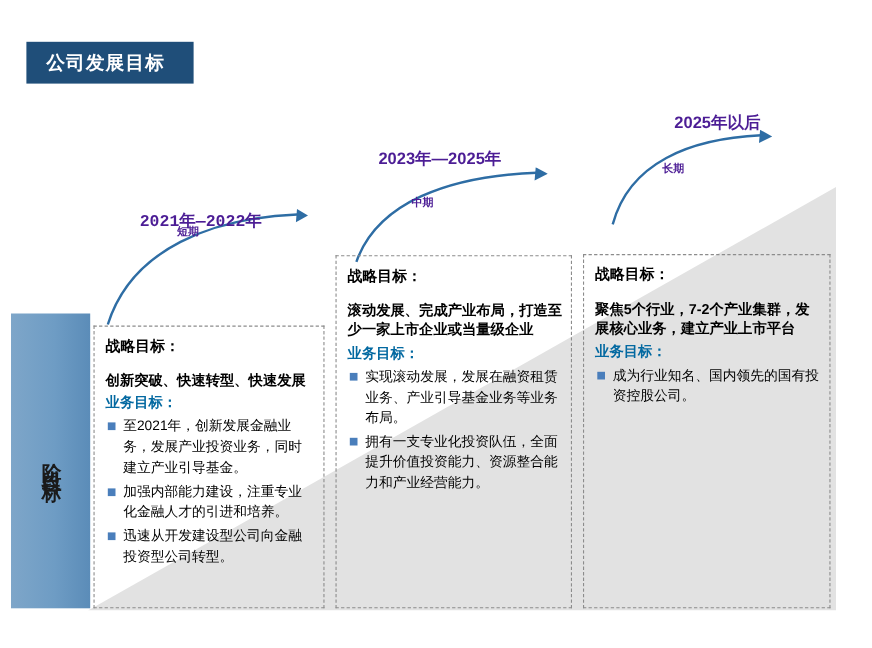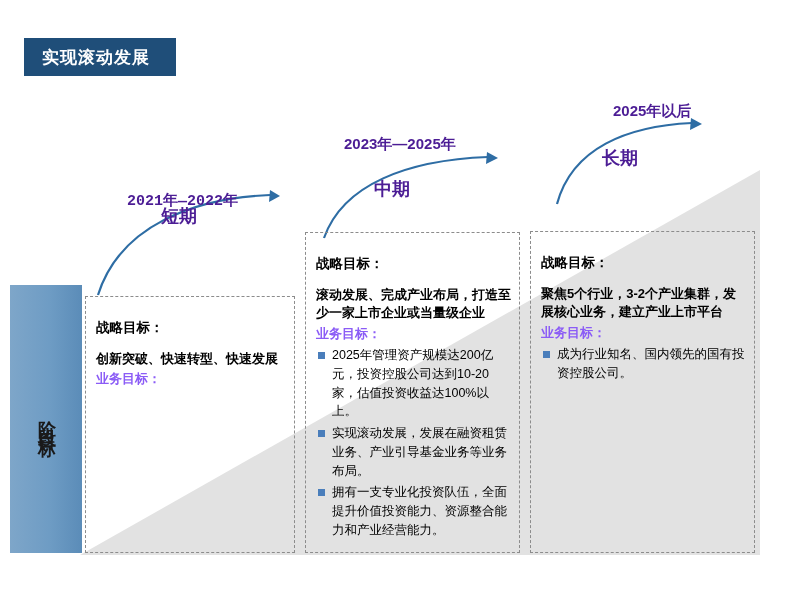--- a/index.html
+++ b/index.html
@@ -67,21 +67,21 @@
   }
 
   
   .phase-head {
     position: absolute;
     font-weight: bold;
     color: #4c1d95;
     white-space: nowrap;
   }
   .phase-year { font-size: 15px; }
-  .phase-term { font-size: 18px; text-align: center; }
+  .phase-term { font-size: 10px; text-align: center; }
 
   
   .arc {
     position: absolute;
     pointer-events: none;
   }
 
   
   .content-box {
     position: absolute;
@@ -92,26 +92,26 @@
   }
   .content-box.b1 { left: 85px;  top: 296px; width: 210px; height: 257px; }
   .content-box.b2 { left: 305px; top: 232px; width: 215px; height: 321px; }
   .content-box.b3 { left: 530px; top: 231px; width: 225px; height: 322px; }
 
   .sec-title {
     font-size: 13.5px;
     font-weight: bold;
     color: #000000;
     line-height: 1.45;
-    margin: 13px 0 1px 0;
+    margin: 0 0 1px 0;
   }
   .sec-sub {
     font-size: 13px;
     font-weight: bold;
-    color: #8b5cf6;
+    color: #0369a1;
     line-height: 1.45;
     margin: 0 0 2px 0;
   }
   .sec-para {
     font-size: 13px;
     font-weight: bold;
     color: #000000;
     line-height: 1.45;
     margin: 12px 0 2px 0;
   }
@@ -135,21 +135,21 @@
     width: 7px;
     height: 7px;
     background: #4a7ebb;
     display: block;
   }
 </style>
 </head>
 <body>
 
 <div class="title-box">
-  <span class="title-text">实现滚动发展</span>
+  <span class="title-text">公司发展目标</span>
 </div>
 
 <svg class="grey-wedge" viewBox="0 0 680 385" width="680" height="385">
   <polygon points="0,385 680,385 680,0" fill="#e2e2e2"></polygon>
 </svg>
 
 <svg class="arc" style="left:90px; top:190px;" width="190" height="110" viewBox="0 0 190 110">
   <path d="M8,105 C30,35 105,8 180,5" stroke="#2e6da4" stroke-width="2.2" fill="none"></path>
   <polygon points="180,0 190,6 179,12" fill="#2e6da4"></polygon>
 </svg>
@@ -172,33 +172,37 @@
 <div class="phase-head phase-term" style="left:602px; top:146px;">长期</div>
 
 <div class="stage-bar">
   <span class="stage-text">阶段目标</span>
 </div>
 
 <div class="content-box b1">
   <div class="sec-title">战略目标：</div>
   <div class="sec-para">创新突破、快速转型、快速发展</div>
   <div class="sec-sub">业务目标：</div>
+  <ul class="bullets">
+    <li><span class="sq"></span><span>至2021年，创新发展金融业务，发展产业投资业务，同时建立产业引导基金。</span></li>
+    <li><span class="sq"></span><span>加强内部能力建设，注重专业化金融人才的引进和培养。</span></li>
+    <li><span class="sq"></span><span>迅速从开发建设型公司向金融投资型公司转型。</span></li>
+  </ul>
 </div>
 
 <div class="content-box b2">
   <div class="sec-title">战略目标：</div>
   <div class="sec-para">滚动发展、完成产业布局，打造至少一家上市企业或当量级企业</div>
   <div class="sec-sub">业务目标：</div>
   <ul class="bullets">
-    <li><span class="sq"></span><span>2025年管理资产规模达200亿元，投资控股公司达到10-20家，估值投资收益达100%以上。</span></li>
     <li><span class="sq"></span><span>实现滚动发展，发展在融资租赁业务、产业引导基金业务等业务布局。</span></li>
     <li><span class="sq"></span><span>拥有一支专业化投资队伍，全面提升价值投资能力、资源整合能力和产业经营能力。</span></li>
   </ul>
 </div>
 
 <div class="content-box b3">
   <div class="sec-title">战略目标：</div>
-  <div class="sec-para">聚焦5个行业，3-2个产业集群，发展核心业务，建立产业上市平台</div>
+  <div class="sec-para">聚焦5个行业，7-2个产业集群，发展核心业务，建立产业上市平台</div>
   <div class="sec-sub">业务目标：</div>
   <ul class="bullets">
     <li><span class="sq"></span><span>成为行业知名、国内领先的国有投资控股公司。</span></li>
   </ul>
 </div>
 
 </body></html>

